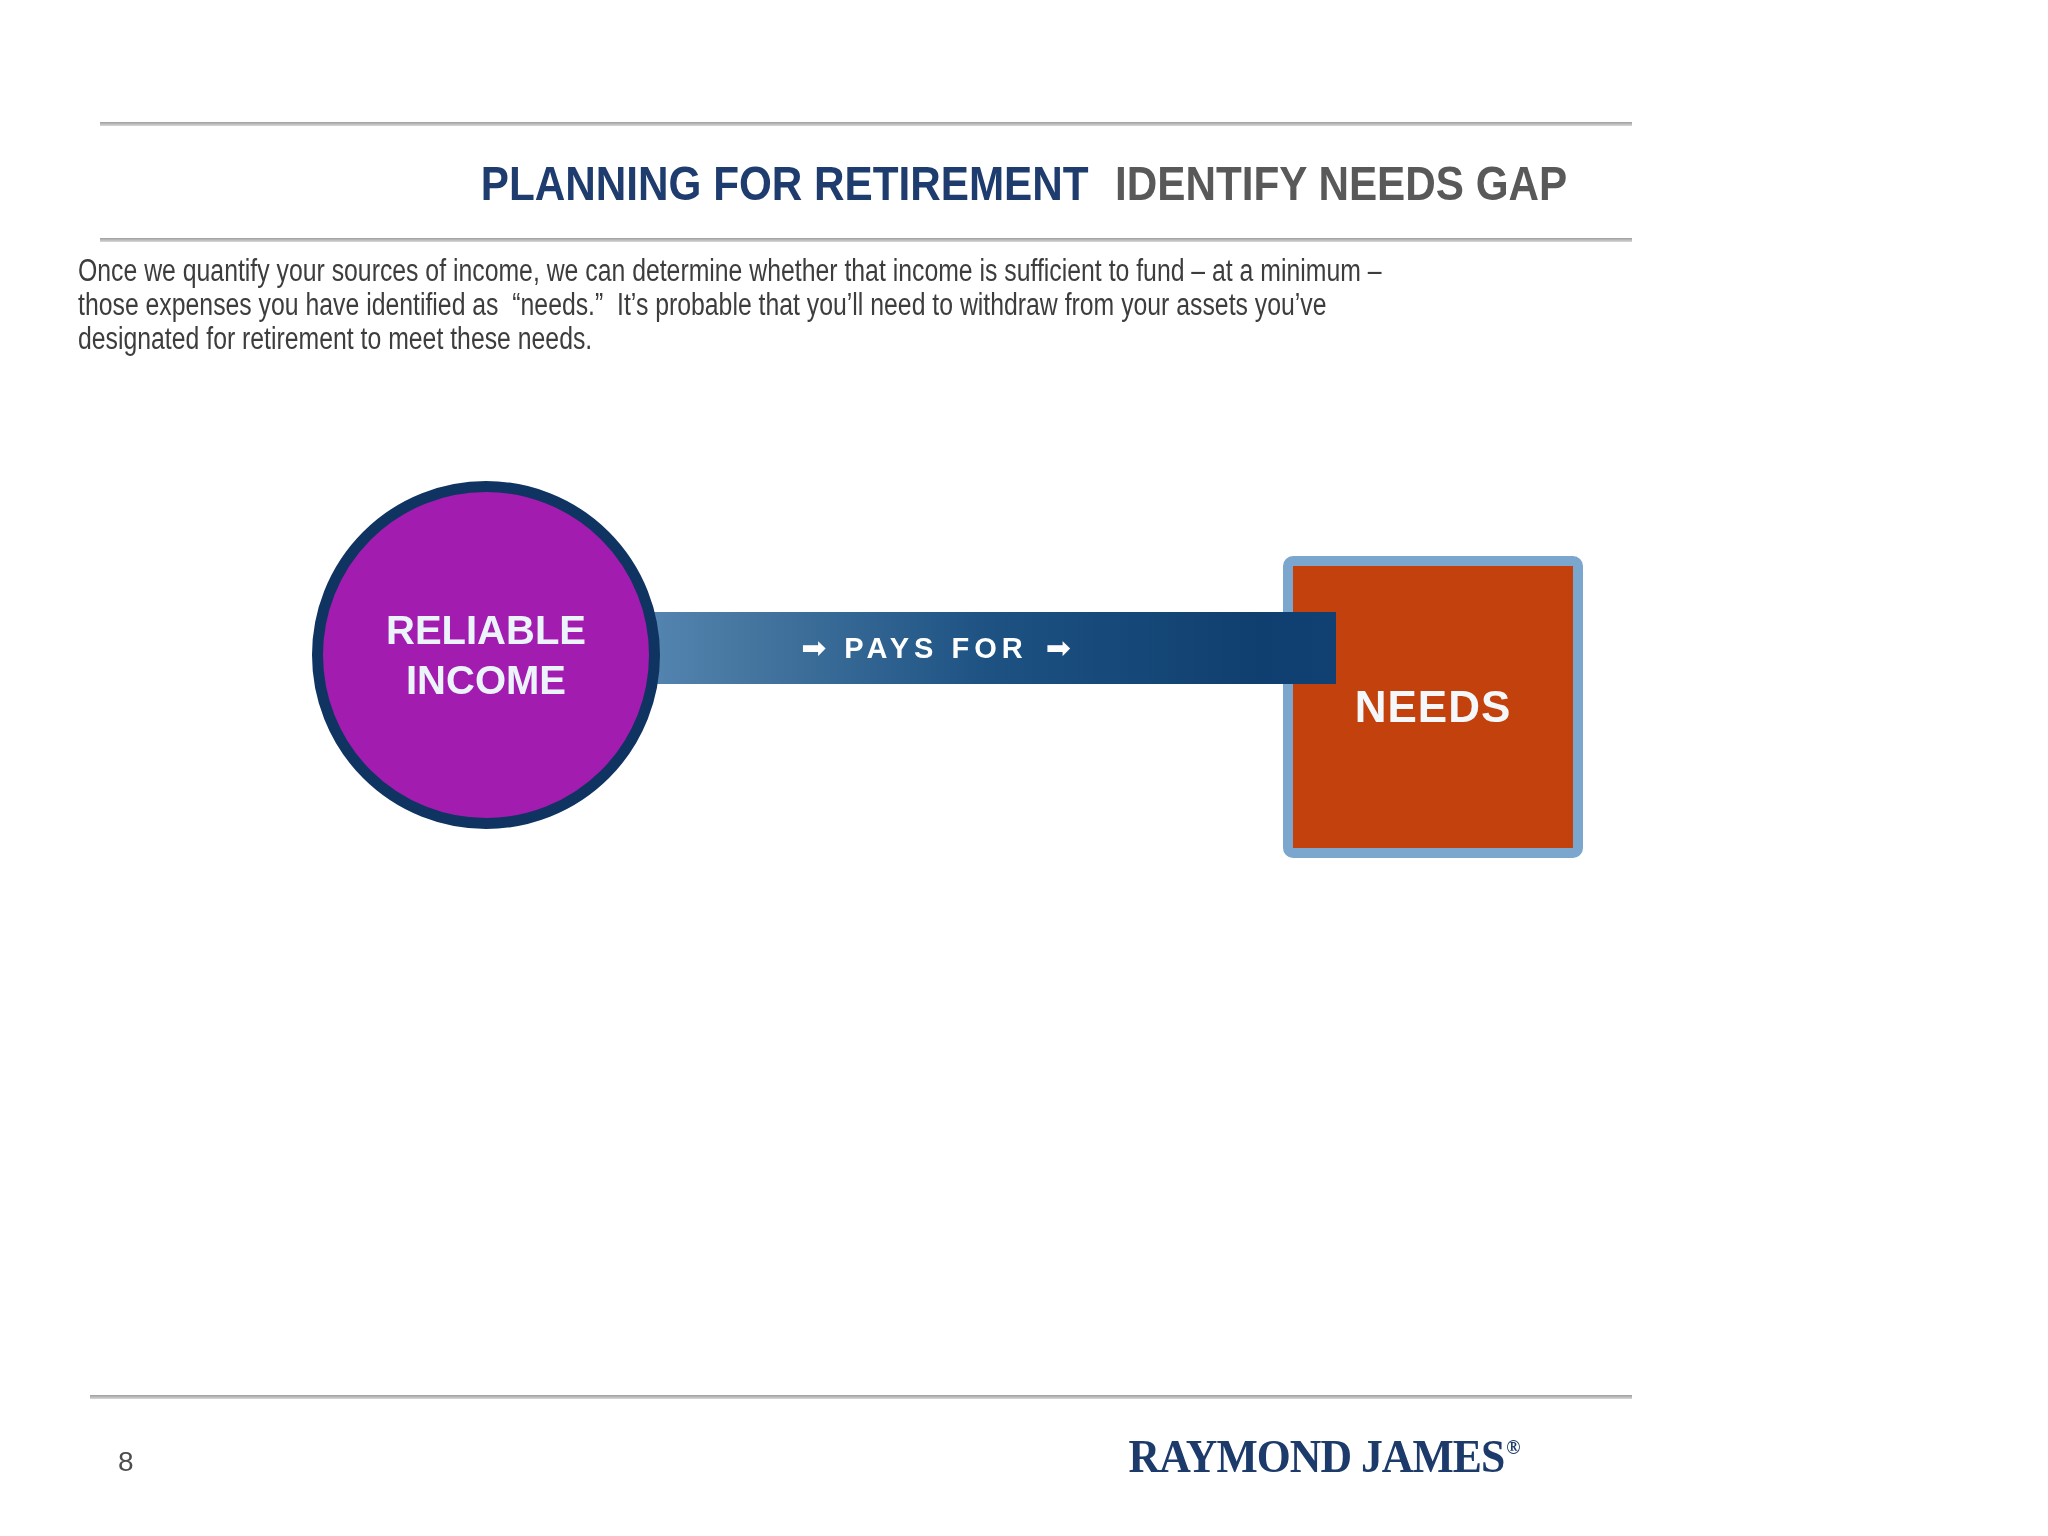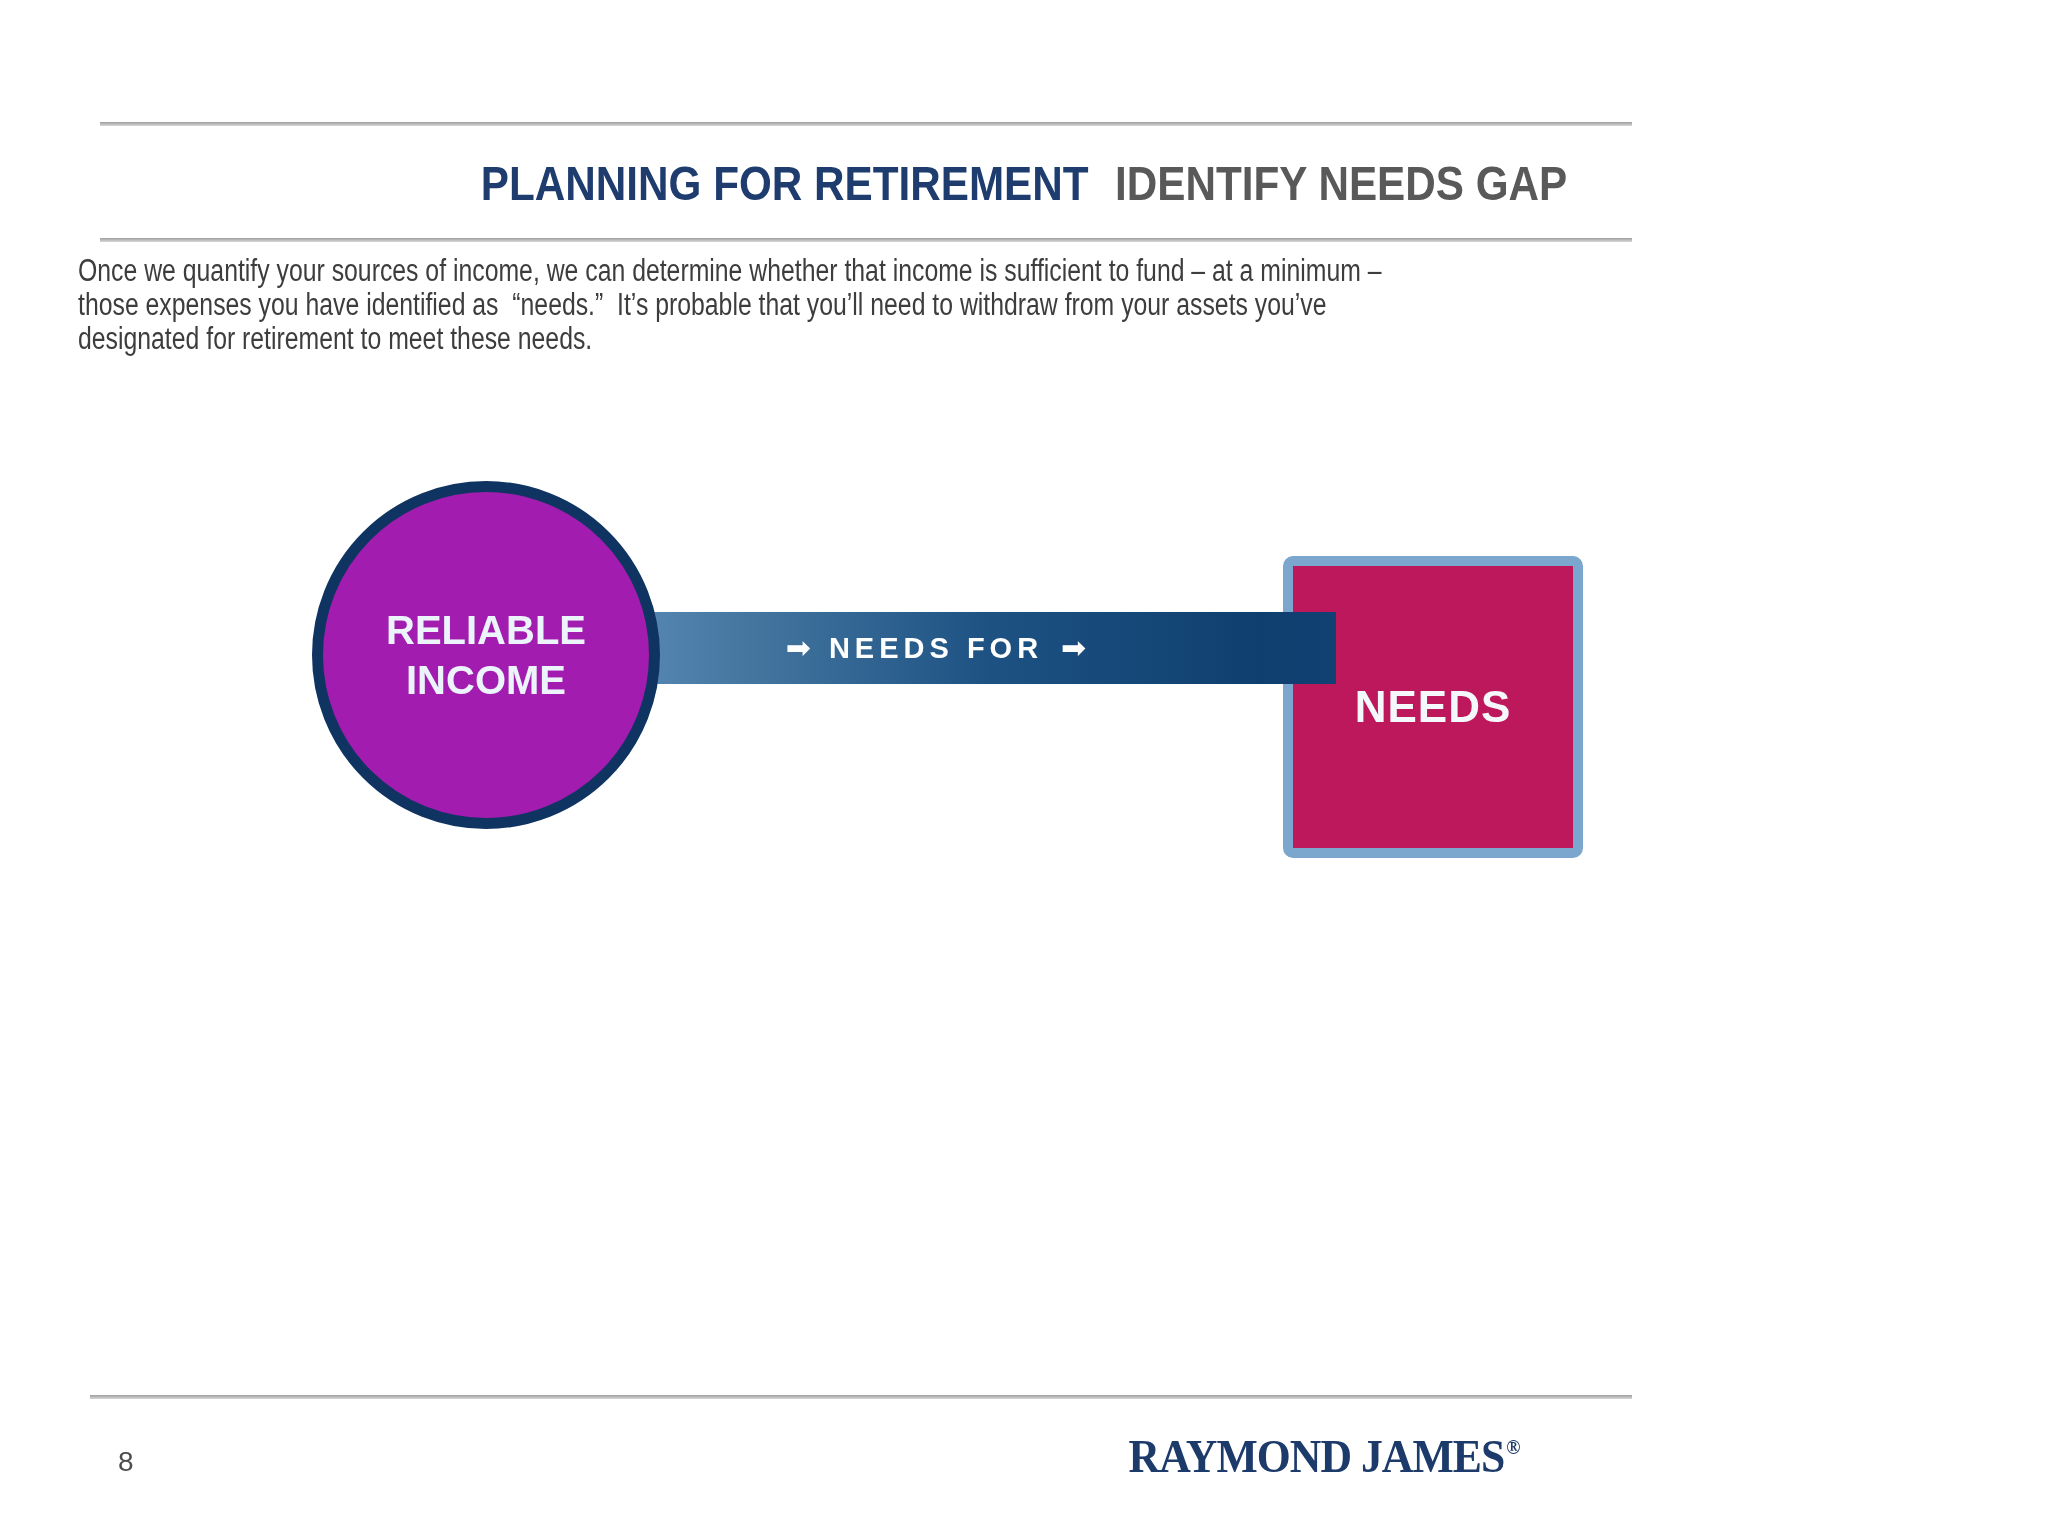--- a/index.html
+++ b/index.html
@@ -40,21 +40,21 @@
   .circle{
     position:absolute;border-radius:50%;background:#a21caf;z-index:2;box-sizing:border-box;
     display:flex;flex-direction:column;align-items:center;justify-content:center;
     color:#ecf4fb;font-weight:bold;text-align:center;line-height:1.25;
   }
   .circle-income{left:312px;top:481px;width:348px;height:348px;border:11px solid #103462;font-size:40px;}
   .circle-assets{left:278px;top:864px;width:434px;height:434px;border:12px solid #103462;font-size:40px;}
 
   .needs-box{
     position:absolute;left:1283px;top:556px;width:300px;height:302px;z-index:0;box-sizing:border-box;
-    background:#be185d;border:10px solid #7ba6cd;border-radius:10px;
+    background:#c2410c;border:10px solid #7ba6cd;border-radius:10px;
     display:flex;align-items:center;justify-content:center;
     color:#f5f8fb;font-weight:bold;font-size:44px;letter-spacing:1px;
   }
 
   .page-number{position:absolute;left:118px;top:1446px;font-size:28px;color:#4d4d4d;}
 
   .brand{
     position:absolute;right:112px;top:1430px;white-space:nowrap;
     font-family:"Liberation Serif", serif;font-weight:bold;font-size:46px;color:#1c3a6a;
     letter-spacing:-1px;transform:scaleX(0.95);transform-origin:100% 0;
@@ -73,21 +73,21 @@
   <div class="rule rule-under-title"></div>
 
   <p class="intro">Once we quantify your sources of income, we can determine whether that income is sufficient to fund – at a minimum –
 those expenses you have identified as  “needs.”  It’s probable that you’ll need to withdraw from your assets you’ve
 designated for retirement to meet these needs.</p>
 
   <div class="diagram">
 
     <div class="connector">
       <span class="arrow">➡</span>
-      <span class="connector-label">NEEDS FOR</span>
+      <span class="connector-label">PAYS FOR</span>
       <span class="arrow">➡</span>
     </div>
 
     <div class="circle circle-income">
       <span>RELIABLE</span>
       <span>INCOME</span>
     </div>
 
     <div class="needs-box">
       <span>NEEDS</span>

